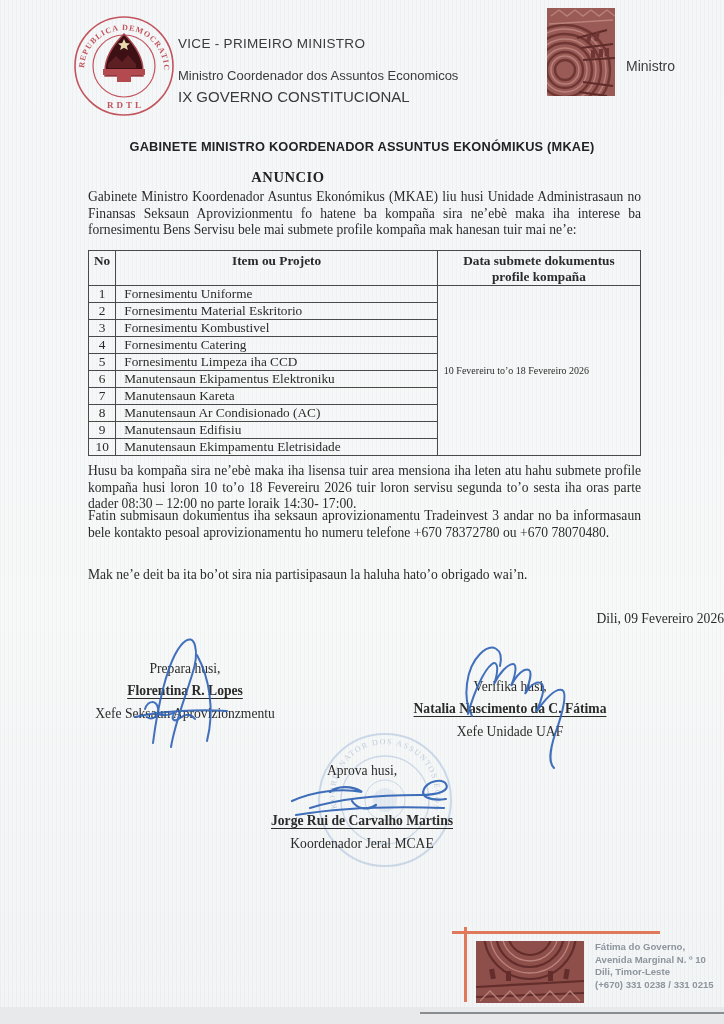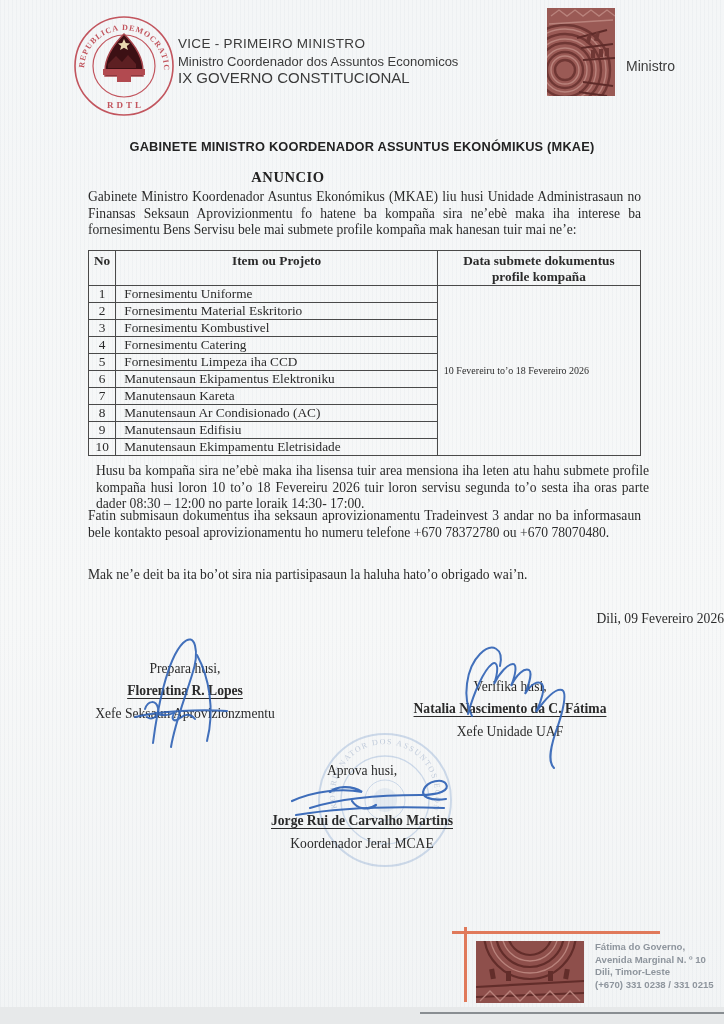--- a/index.html
+++ b/index.html
@@ -22,22 +22,22 @@
       linear-gradient(180deg, #f4f6f7 0%, #f7f8f8 60%, #f2f4f5 100%);
     pointer-events:none;
   }
   
   .emblem{position:absolute;left:70px;top:12px;width:108px;height:108px;}
   .header-text{
     position:absolute;left:178px;top:36px;
     font-family:"Liberation Sans", sans-serif;
     color:#3b3b3b;
   }
-  .header-text .l1{font-size:13.5px;letter-spacing:.3px;margin-bottom:3px;}
-  .header-text .l2{font-size:13px;}
+  .header-text .l1{font-size:13.5px;letter-spacing:.3px;margin-bottom:17px;}
+  .header-text .l2{font-size:13px;margin-bottom:5px;}
   .header-text .l3{font-size:15px;}
   .stamp-top{position:absolute;left:547px;top:8px;width:68px;height:88px;}
   .ministro-label{
     position:absolute;left:626px;top:58px;
     font-family:"Liberation Sans", sans-serif;
     font-size:14px;color:#3d3d3d;
   }
   
   .doc-title{
     position:absolute;left:0;top:139px;width:724px;
@@ -49,21 +49,21 @@
     position:absolute;left:0;top:169px;width:576px;
     text-align:center;font-weight:bold;font-size:14.5px;color:#232323;
     letter-spacing:.6px;
   }
   
   .para{
     position:absolute;left:88px;width:553px;
     font-size:13.6px;line-height:16.6px;text-align:justify;color:#2b2b2b;
   }
   .p-intro{top:189px;}
-  .p1{top:463px;margin-left:8px;}
+  .p1{top:463px;}
   .p2{top:508px;}
   .p3{top:567px;}
   .date-line{
     position:absolute;left:0;top:611px;width:724px;text-align:right;
     font-size:13.6px;color:#2b2b2b;
   }
   
   table.doc-table{
     position:absolute;left:88px;top:250px;width:553px;
     border-collapse:collapse;

